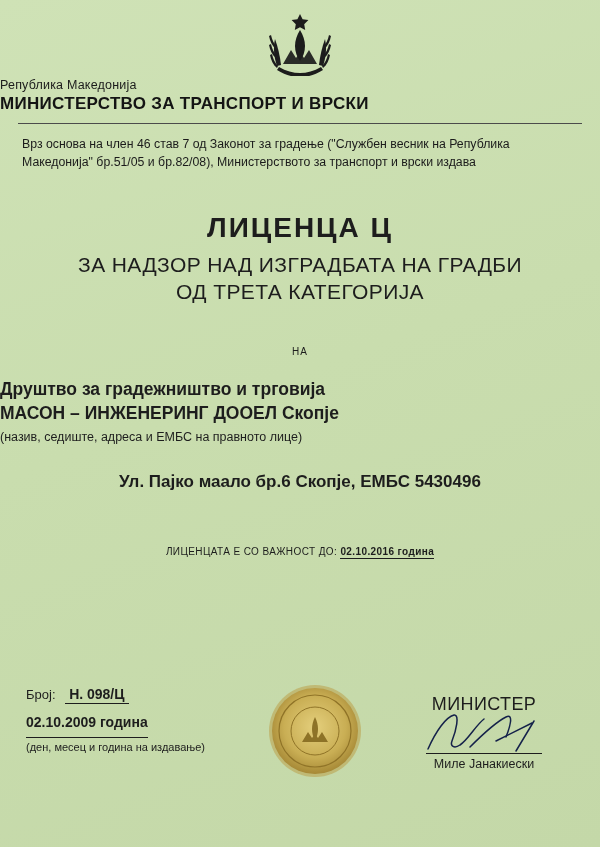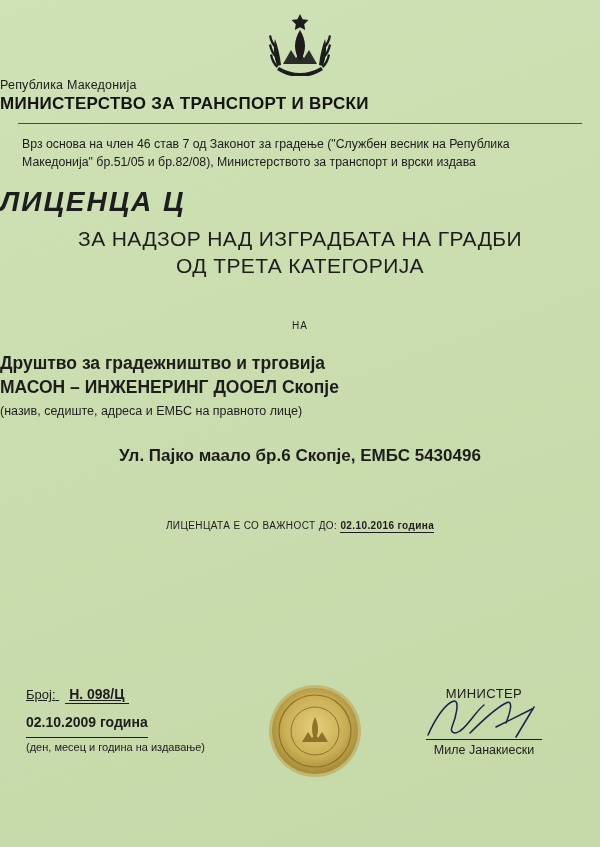--- a/index.html
+++ b/index.html
@@ -63,25 +63,24 @@
   .preamble {
     margin: 11px 22px 0 22px;
     font-size: 12.3px;
     line-height: 1.5;
     text-align: left;
     color: #1b1b1b;
   }
 
   
   .license-title {
-    text-align: left;
-    margin-top: 14px;
+    text-align: center;
+    margin-top: 40px;
     font-size: 28px;
     font-weight: bold;
-    font-style: italic;
     letter-spacing: 2px;
   }
   .subtitle {
     text-align: center;
     margin-top: 8px;
     font-size: 21px;
     line-height: 1.28;
     letter-spacing: 0.4px;
   }
   .na {
@@ -138,21 +137,20 @@
   }
   .footer-left {
     position: absolute;
     left: 26px;
     top: 14px;
     width: 220px;
   }
   .num-row {
     font-size: 13px;
     white-space: nowrap;
-    text-decoration: underline;
   }
   .num-row .lbl { }
   .num-row .val {
     font-weight: bold;
     font-size: 14px;
     margin-left: 6px;
     border-bottom: 1px solid #1d1d1d;
     padding: 0 4px 1px 4px;
   }
   .date-row {
@@ -169,23 +167,23 @@
   }
 
   .footer-right {
     position: absolute;
     right: 26px;
     top: 6px;
     width: 180px;
     text-align: center;
   }
   .minister-label {
-    font-size: 13px;
+    font-size: 18px;
     letter-spacing: 0.4px;
-    margin-top: 8px;
+    margin-top: 16px;
   }
   .signature {
     height: 34px;
     position: relative;
     margin-top: 2px;
   }
   .signature svg { position:absolute; right: 14px; top:-6px; }
   .minister-name {
     font-size: 12.5px;
     border-top: 1px solid #1d1d1d;

